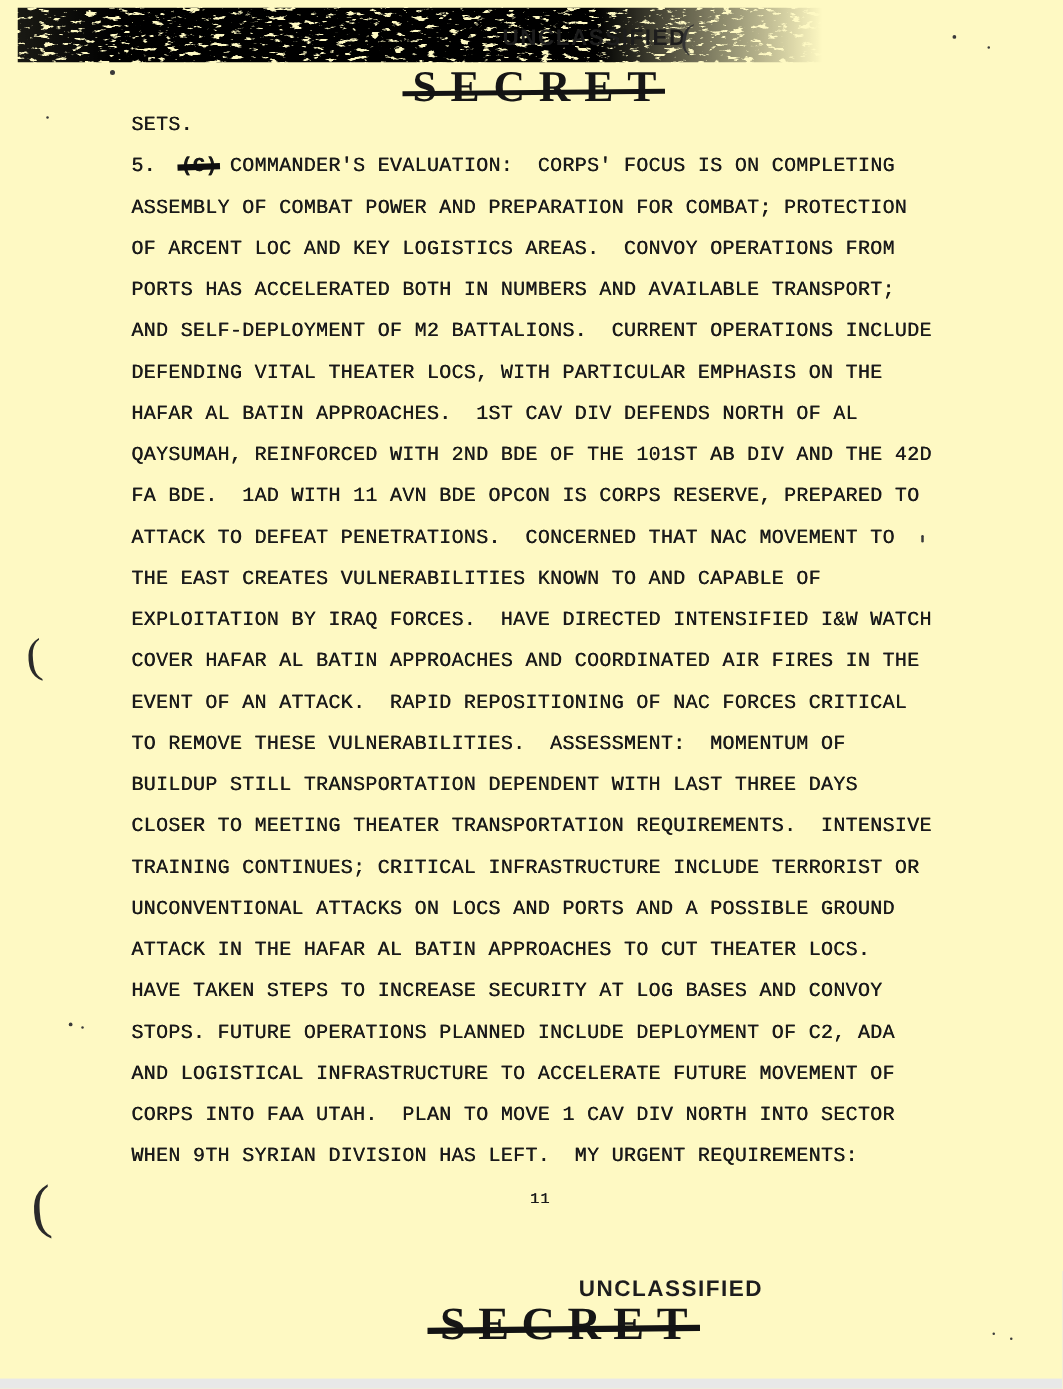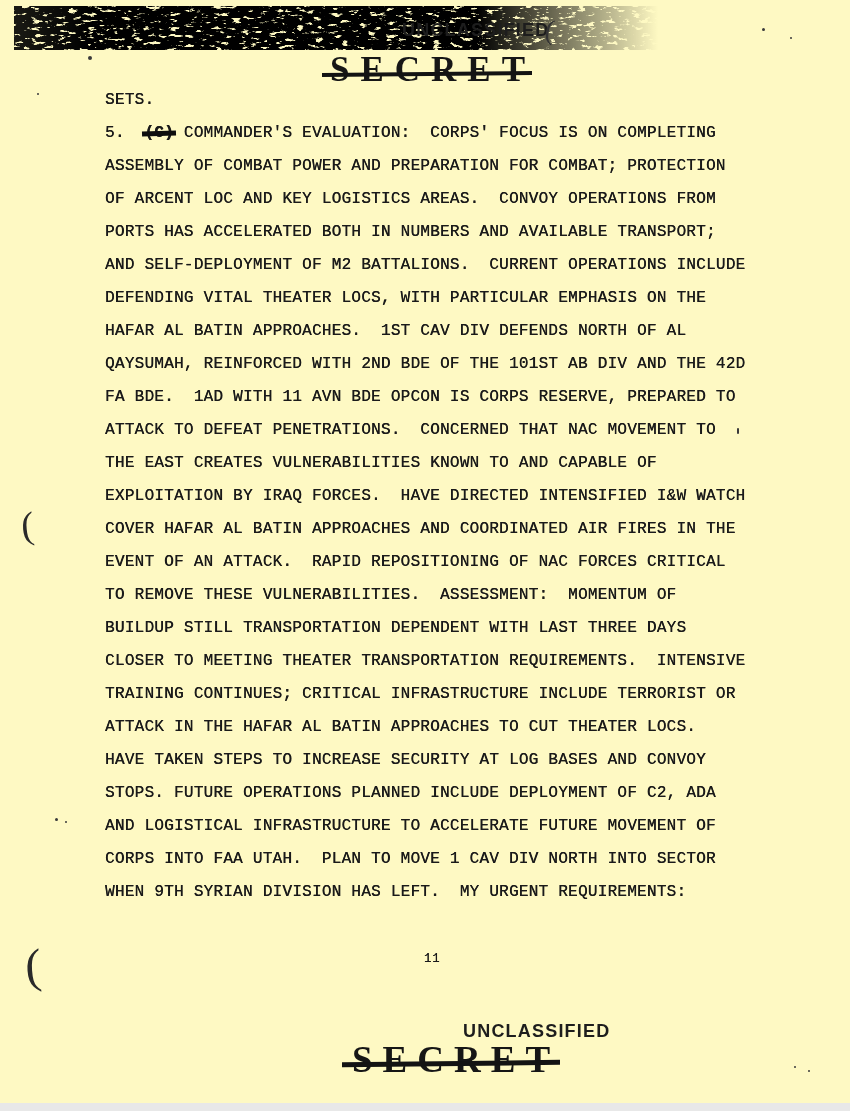--- a/index.html
+++ b/index.html
@@ -175,20 +175,21 @@
     <div class="line">FA BDE.  1AD WITH 11 AVN BDE OPCON IS CORPS RESERVE, PREPARED TO</div>
     <div class="line">ATTACK TO DEFEAT PENETRATIONS.  CONCERNED THAT NAC MOVEMENT TO</div>
     <div class="line">THE EAST CREATES VULNERABILITIES KNOWN TO AND CAPABLE OF</div>
     <div class="line">EXPLOITATION BY IRAQ FORCES.  HAVE DIRECTED INTENSIFIED I&amp;W WATCH</div>
     <div class="line">COVER HAFAR AL BATIN APPROACHES AND COORDINATED AIR FIRES IN THE</div>
     <div class="line">EVENT OF AN ATTACK.  RAPID REPOSITIONING OF NAC FORCES CRITICAL</div>
     <div class="line">TO REMOVE THESE VULNERABILITIES.  ASSESSMENT:  MOMENTUM OF</div>
     <div class="line">BUILDUP STILL TRANSPORTATION DEPENDENT WITH LAST THREE DAYS</div>
     <div class="line">CLOSER TO MEETING THEATER TRANSPORTATION REQUIREMENTS.  INTENSIVE</div>
     <div class="line">TRAINING CONTINUES; CRITICAL INFRASTRUCTURE INCLUDE TERRORIST OR</div>
+    <div class="line">UNCONVENTIONAL ATTACKS ON LOCS AND PORTS AND A POSSIBLE GROUND</div>
     <div class="line">ATTACK IN THE HAFAR AL BATIN APPROACHES TO CUT THEATER LOCS.</div>
     <div class="line">HAVE TAKEN STEPS TO INCREASE SECURITY AT LOG BASES AND CONVOY</div>
     <div class="line">STOPS. FUTURE OPERATIONS PLANNED INCLUDE DEPLOYMENT OF C2, ADA</div>
     <div class="line">AND LOGISTICAL INFRASTRUCTURE TO ACCELERATE FUTURE MOVEMENT OF</div>
     <div class="line">CORPS INTO FAA UTAH.  PLAN TO MOVE 1 CAV DIV NORTH INTO SECTOR</div>
     <div class="line">WHEN 9TH SYRIAN DIVISION HAS LEFT.  MY URGENT REQUIREMENTS:</div>
   </div>
 
   <div class="hand-paren paren-upper">(</div>
 

